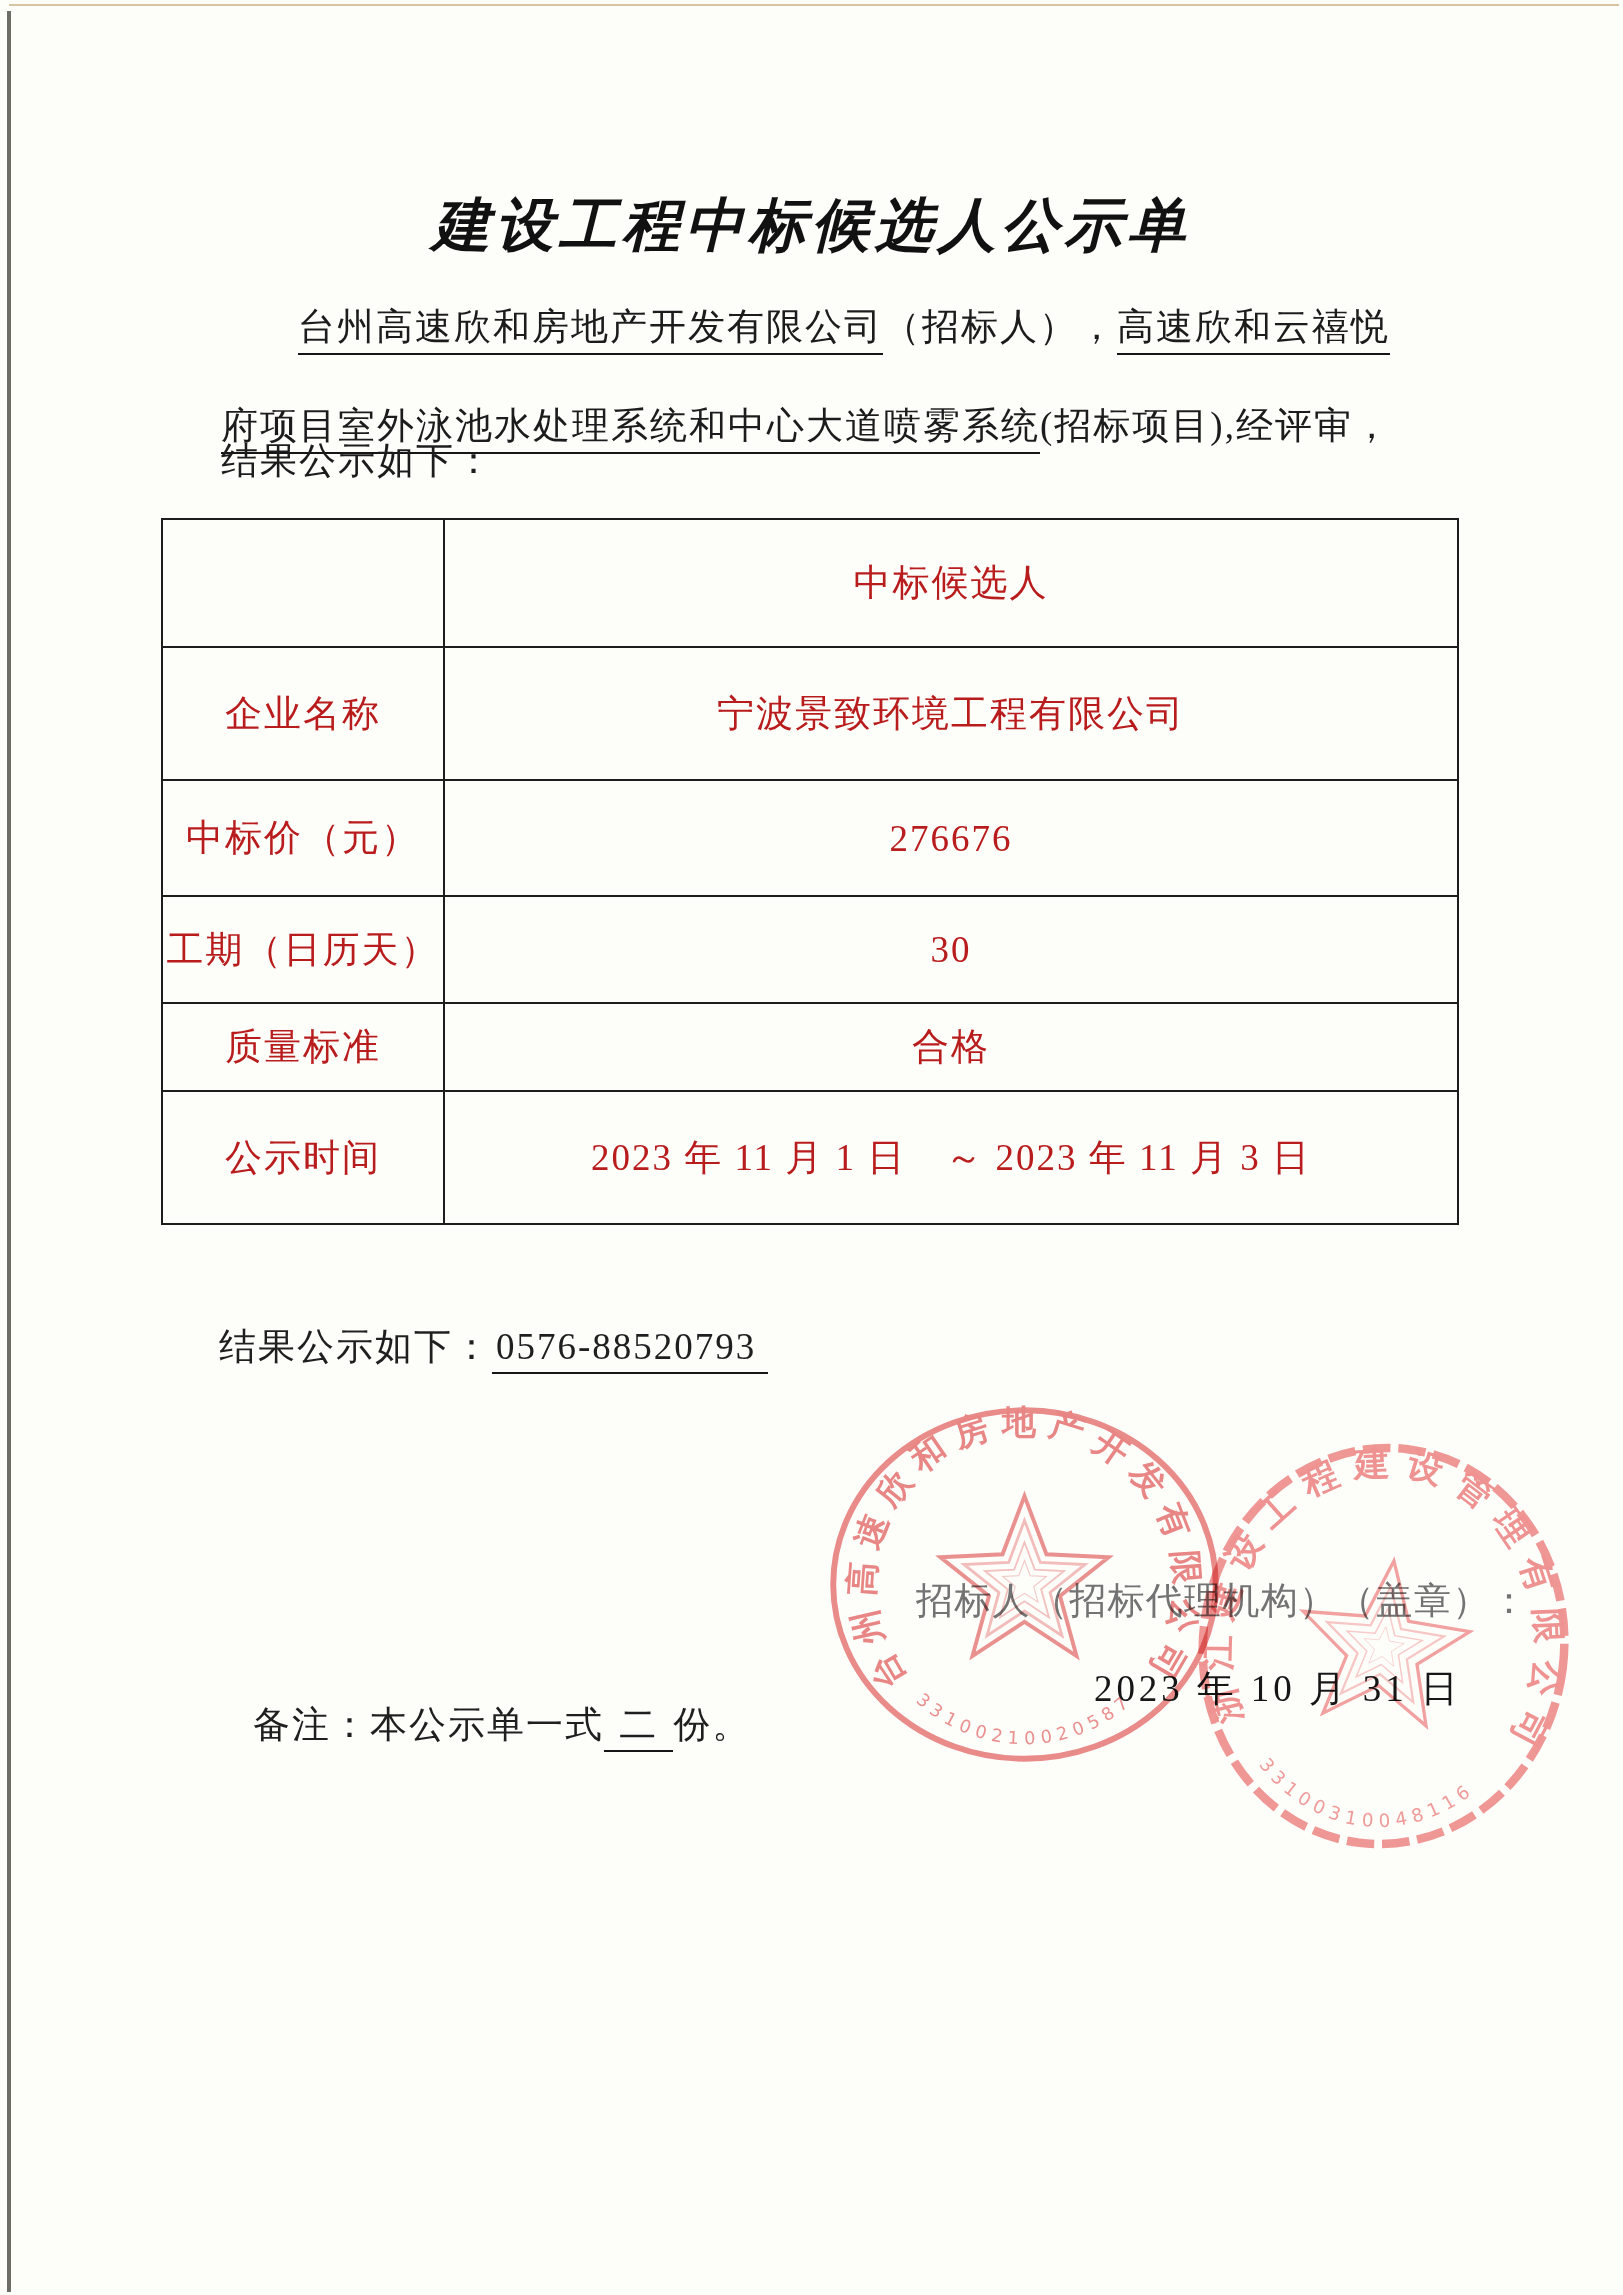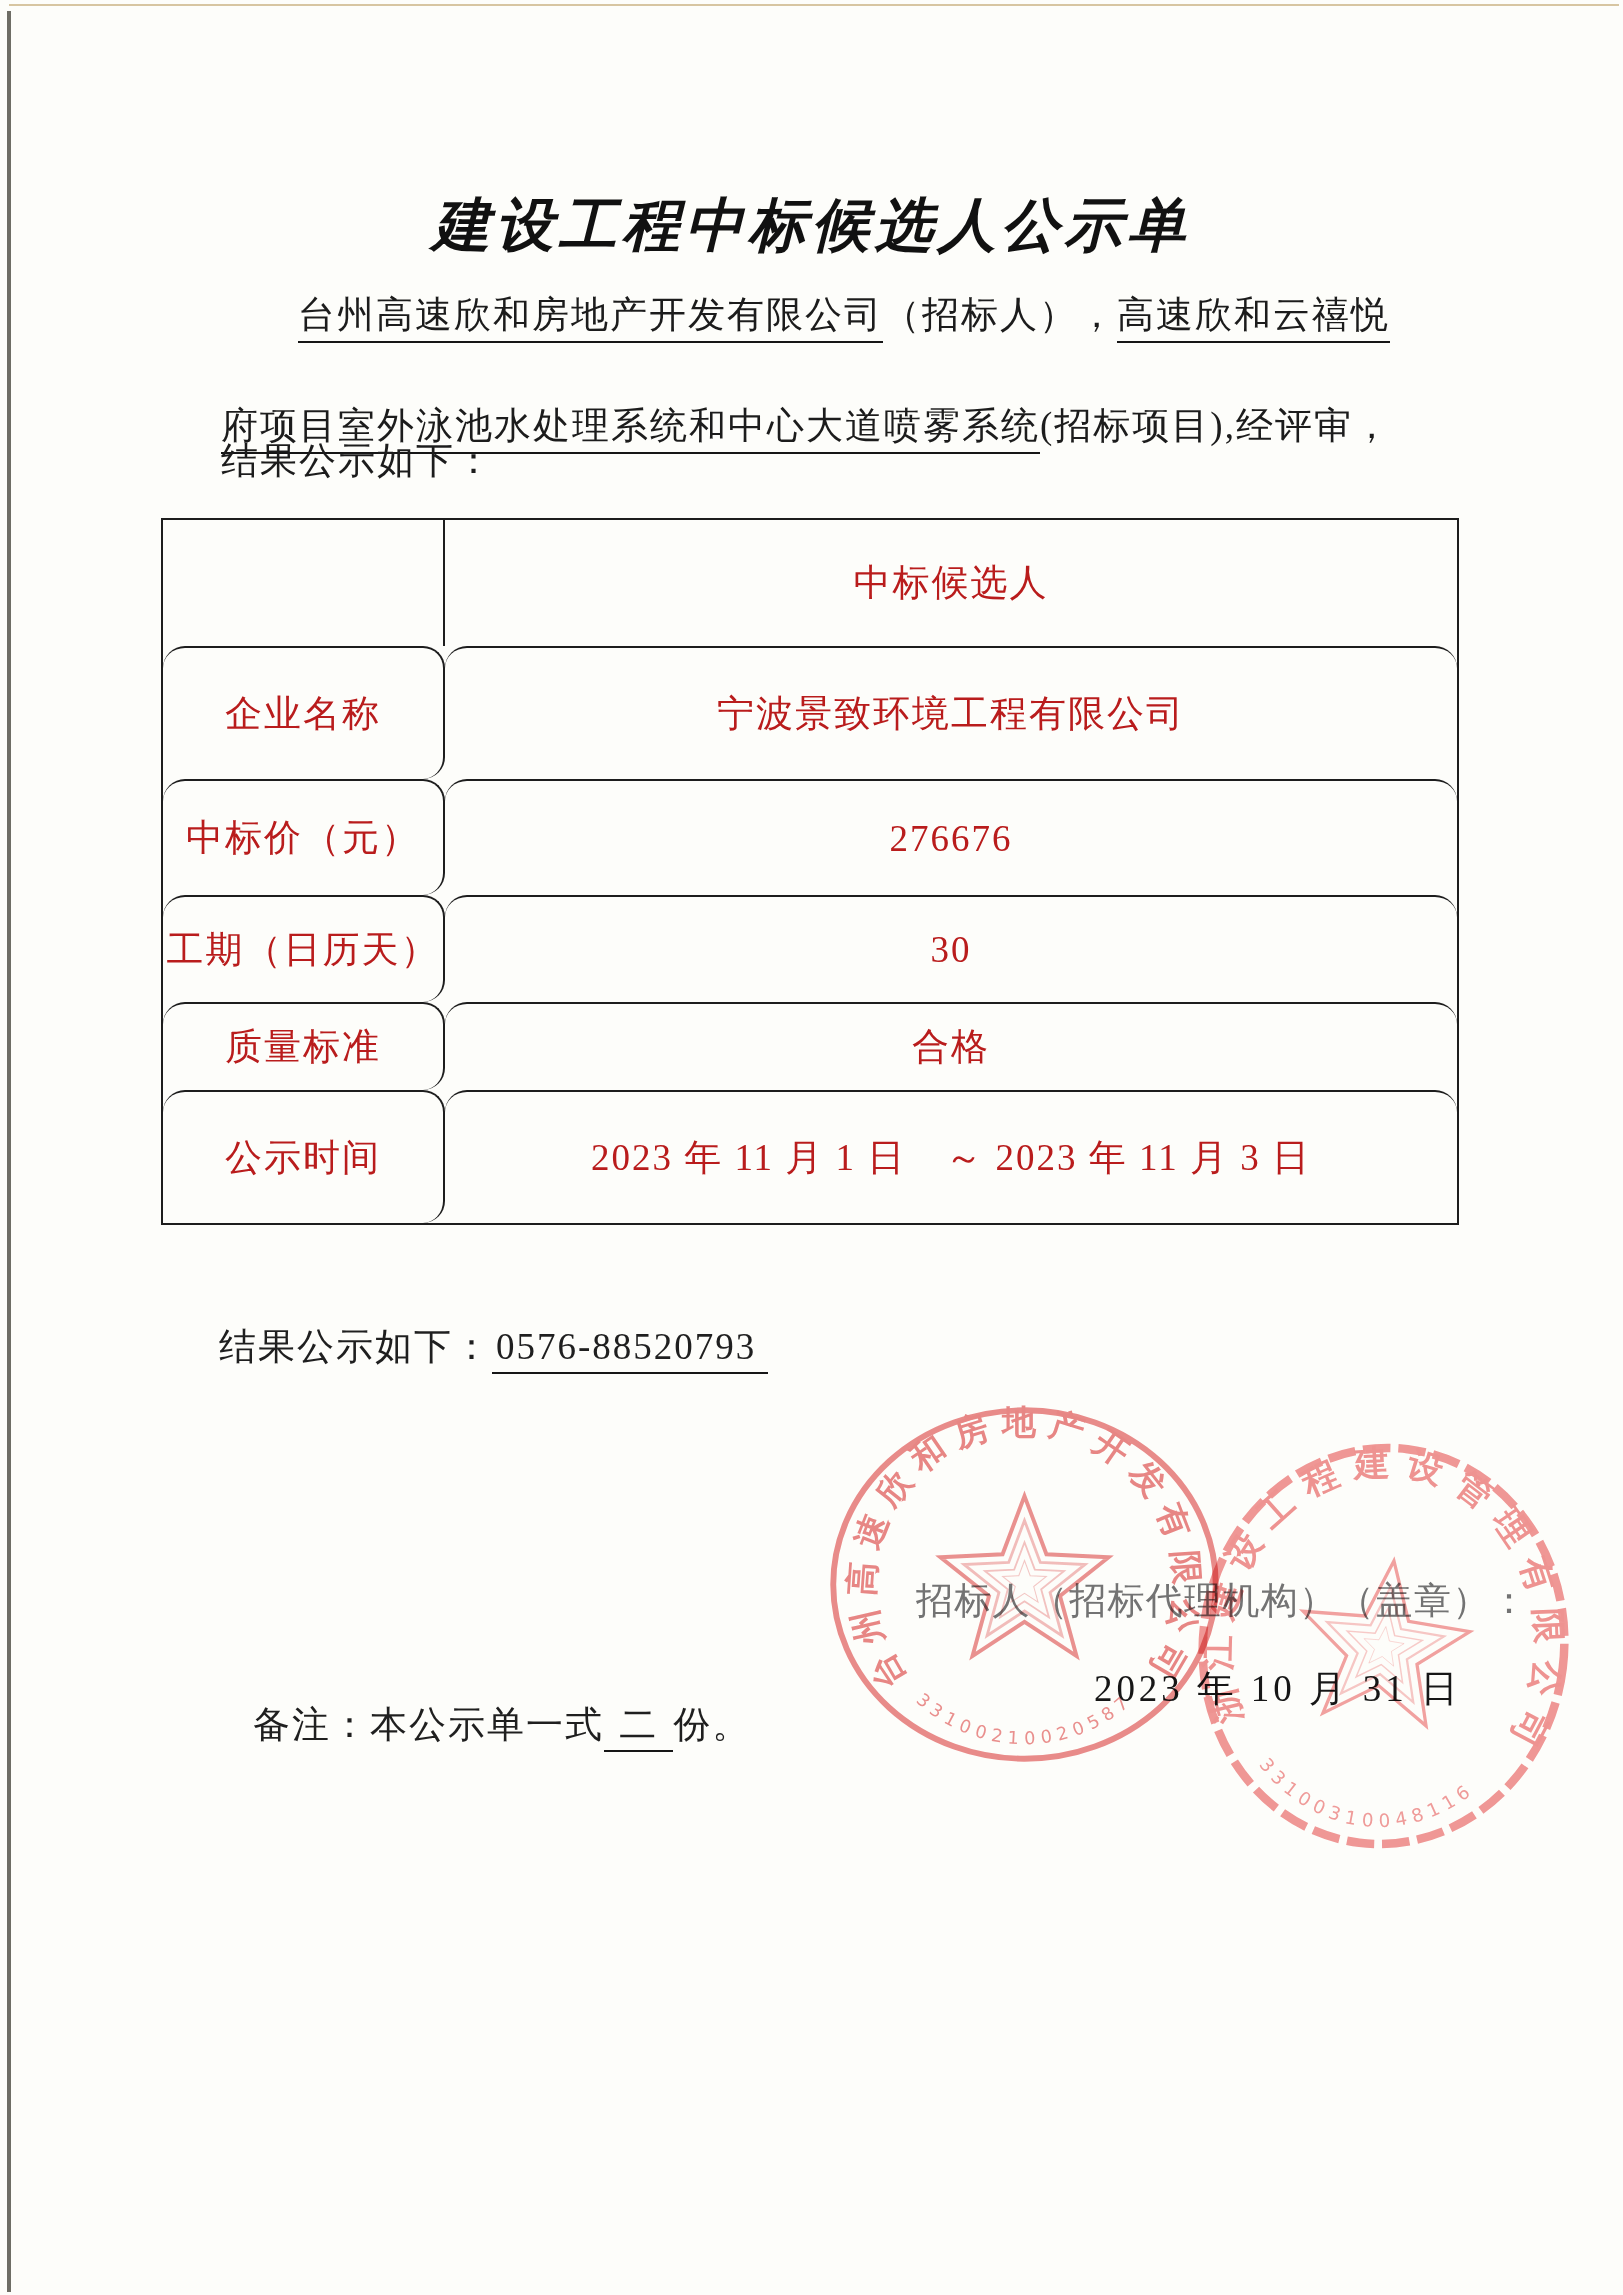--- a/index.html
+++ b/index.html
@@ -22,21 +22,21 @@
   .u{border-bottom:2.6px solid #161616;padding-bottom:5.9px;}
   
   .bid-table{
     left:161px;top:518px;display:grid;
     grid-template-columns:282px 1012px;
     grid-template-rows:126px 133px 116px 107px 88px 133px;
     border:2px solid #1d1d1d;background:transparent;
   }
   .cell{display:flex;align-items:center;justify-content:center;
     font-size:37px;letter-spacing:2px;white-space:nowrap;color:#b91c1c;}
-  .cell.bt{border-top:2.6px solid #1d1d1d;border-radius:22px;}
+  .cell.bt{border-top:2.6px solid #1d1d1d;}
   .cell.br{border-right:2px solid #1d1d1d;}
   
   .phone-line{left:219px;top:1322px;font-size:37px;letter-spacing:2px;white-space:nowrap;}
   .phone-num{border-bottom:2.6px solid #161616;padding:0 11.8px 5.2px 3.9px;}
   .sig-line{left:916px;top:1576px;font-size:37px;letter-spacing:1.3px;white-space:nowrap;color:#737373;}
   .date-line{left:1094px;top:1664px;font-size:37px;letter-spacing:3.9px;white-space:nowrap;color:#161616;}
   .note-line{left:253px;top:1700px;font-size:37px;letter-spacing:2px;white-space:nowrap;}
   .note-u{border-bottom:2.6px solid #161616;padding:0 3.9px 5.2px 3.9px;}
   
   .stamp{mix-blend-mode:multiply;opacity:.93;}
@@ -48,21 +48,21 @@
 </head>
 <body>
 
 <div class="page">
 
   <div class="abs edge-left"></div>
   <div class="abs edge-top"></div>
 
   <div class="abs title">建设工程中标候选人公示单</div>
 
-  <div class="abs bodyline" style="left:298px;top:290px;">
+  <div class="abs bodyline" style="left:298px;top:302px;">
     <span class="u">台州高速欣和房地产开发有限公司</span><span>（招标人），</span><span class="u">高速欣和云禧悦</span>
   </div>
 
   <div class="abs bodyline" style="left:221px;top:368px;margin-top:33px;">
     <span class="u">府项目室外泳池水处理系统和中心大道喷雾系统</span><span>(招标项目),经评审，</span>
   </div>
 
   <div class="abs bodyline" style="left:221px;top:436px;">
     <span>结果公示如下：</span>
   </div>

